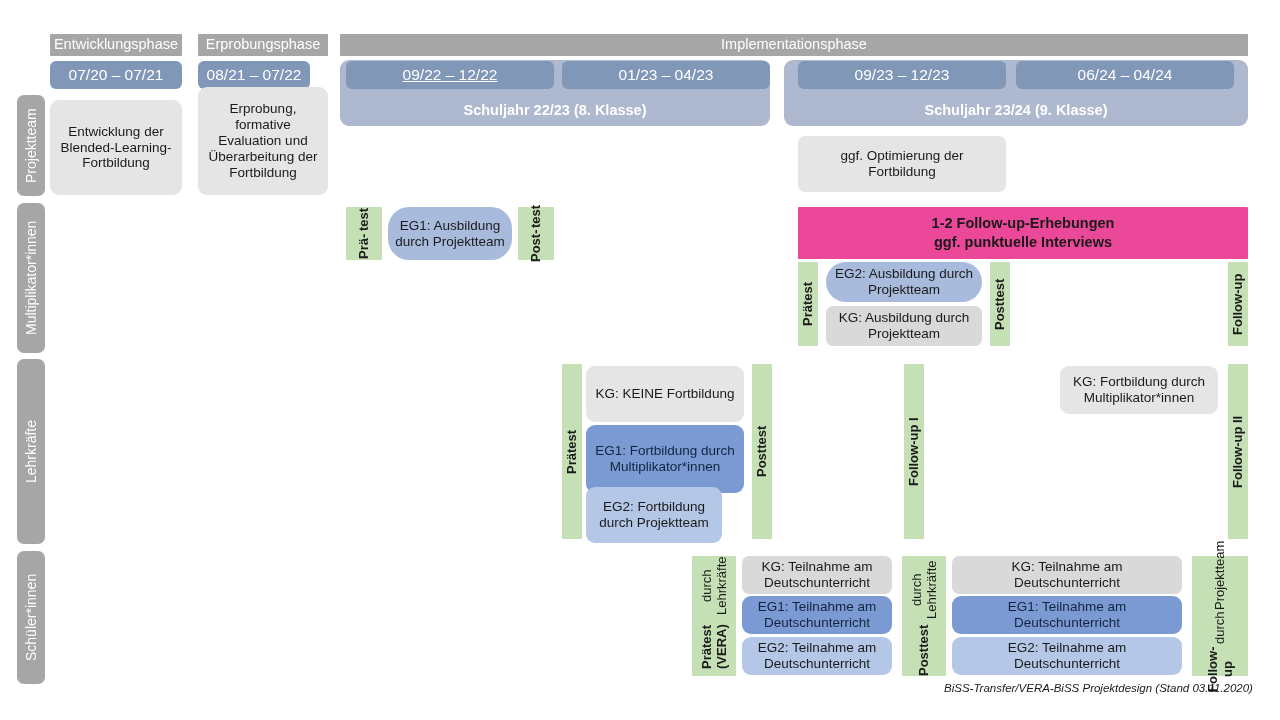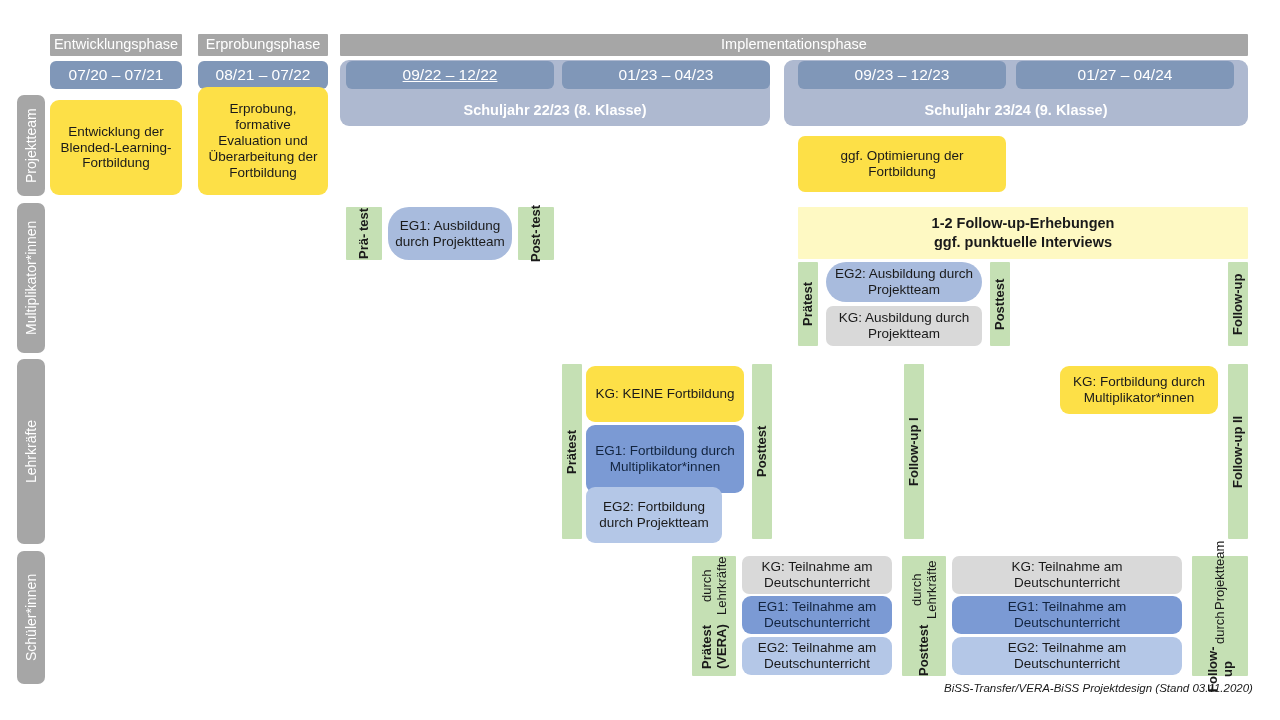--- a/index.html
+++ b/index.html
@@ -61,21 +61,21 @@
     background: #a6a6a6;
     color: #ffffff;
     font-size: 14px;
     border-radius: 7px;
     writing-mode: vertical-rl;
     transform: rotate(180deg);
   }
 
   
   .grey-box {
-    background: #fde047;
+    background: #e5e5e5;
     color: #1a1a1a;
     font-size: 13.5px;
     border-radius: 9px;
   }
   .grey-box-sq {
     background: #d9d9d9;
     color: #1a1a1a;
     font-size: 13.5px;
     border-radius: 7px;
   }
@@ -112,21 +112,21 @@
     font-weight: normal;
   }
   .green-strip .stack {
     display: flex;
     flex-direction: row;
     align-items: center;
     justify-content: center;
     gap: 2px;
   }
   .green-band {
-    background: #fef9c3;
+    background: #ec4899;
     color: #1a1a1a;
     font-size: 14.5px;
     font-weight: bold;
     border-radius: 1px;
     line-height: 1.3;
   }
 
   .footer-note {
     position: absolute;
     font-style: italic;
@@ -153,34 +153,34 @@
   <div class="box year-band" style="left:332px; top:60px; width:430px; height:66px;">
     <span>Schuljahr 22/23 (8. Klasse)</span>
   </div>
   <div class="box year-band" style="left:776px; top:60px; width:464px; height:66px;">
     <span>Schuljahr 23/24 (9. Klasse)</span>
   </div>
 
   <div class="box date-chip" style="left:42px; top:61px; width:132px; height:28px;">
     <span>07/20 – 07/21</span>
   </div>
-  <div class="box date-chip" style="left:190px; top:61px; width:130px; height:28px;">
+  <div class="box date-chip" style="left:190px; top:61px; width:112px; height:28px;">
     <span>08/21 – 07/22</span>
   </div>
   <div class="box date-chip" style="left:338px; top:61px; width:208px; height:28px;text-decoration:underline;">
     <span>09/22 – 12/22</span>
   </div>
   <div class="box date-chip" style="left:554px; top:61px; width:208px; height:28px;">
     <span>01/23 – 04/23</span>
   </div>
   <div class="box date-chip" style="left:790px; top:61px; width:208px; height:28px;">
     <span>09/23 – 12/23</span>
   </div>
   <div class="box date-chip" style="left:1008px; top:61px; width:218px; height:28px;">
-    <span>01/27 – 04/24</span>
+    <span>06/24 – 04/24</span>
   </div>
 
   <div class="box role-label" style="left:9px; top:95px; width:28px; height:101px;">
     <span>Projektteam</span>
   </div>
   <div class="box role-label" style="left:9px; top:203px; width:28px; height:150px;">
     <span>Multiplikator*innen</span>
   </div>
   <div class="box role-label" style="left:9px; top:359px; width:28px; height:185px;">
     <span>Lehrkräfte</span>

